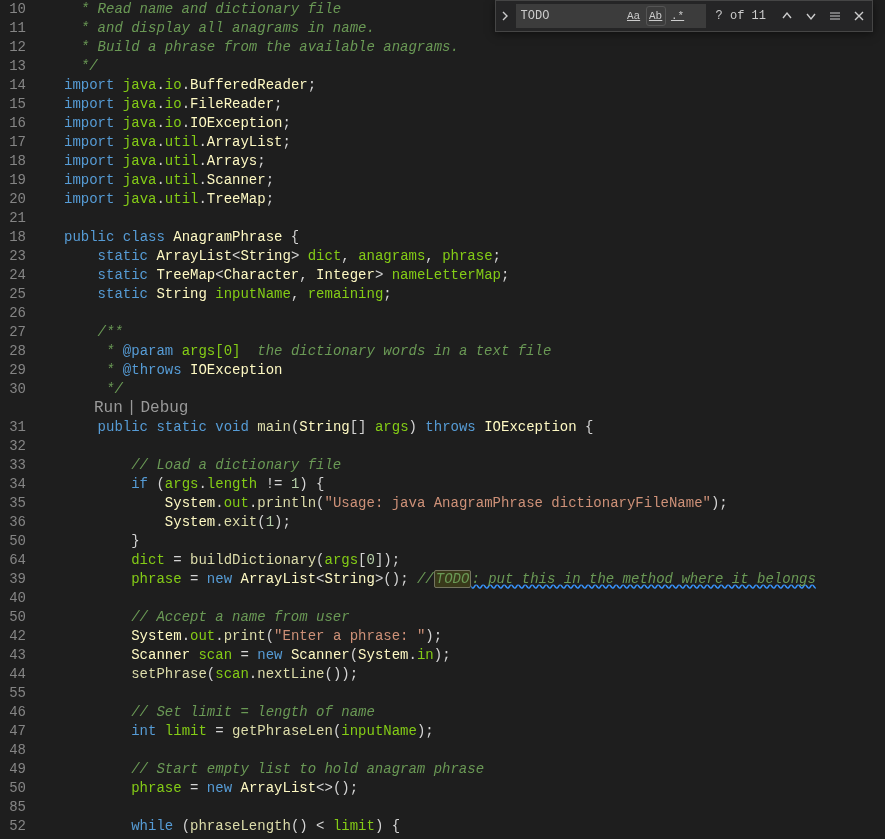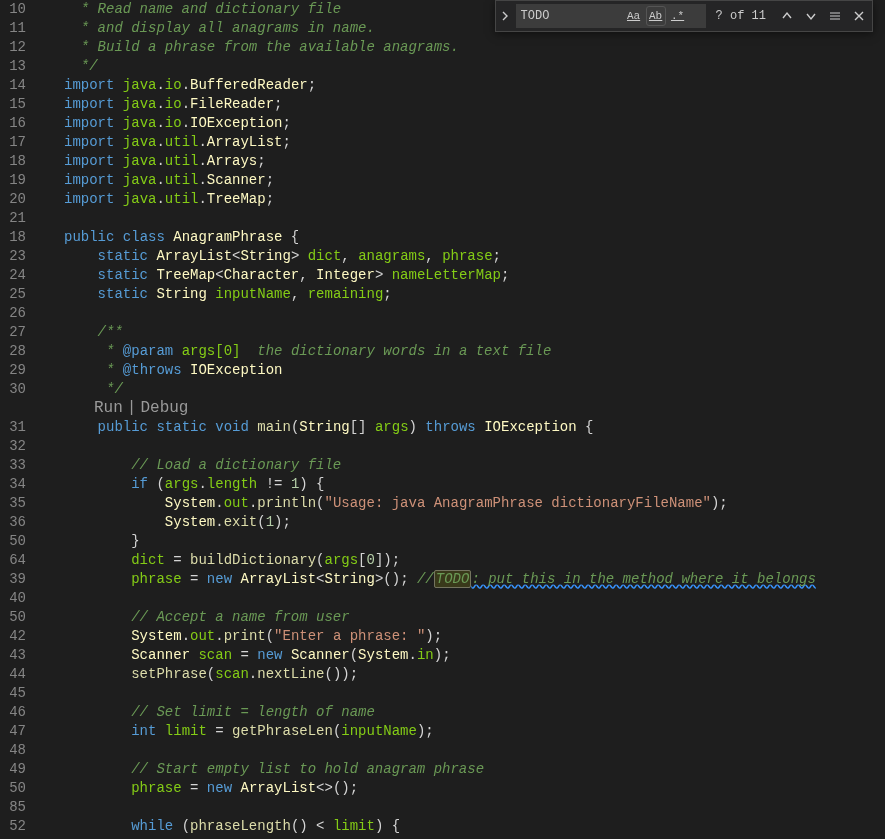--- a/index.html
+++ b/index.html
@@ -190,21 +190,21 @@
       <div class="ln">35</div>
       <div class="ln">36</div>
       <div class="ln">50</div>
       <div class="ln">64</div>
       <div class="ln">39</div>
       <div class="ln">40</div>
       <div class="ln">50</div>
       <div class="ln">42</div>
       <div class="ln">43</div>
       <div class="ln">44</div>
-      <div class="ln">45</div>
+      <div class="ln">55</div>
       <div class="ln">46</div>
       <div class="ln">47</div>
       <div class="ln">48</div>
       <div class="ln">49</div>
       <div class="ln">50</div>
       <div class="ln">85</div>
       <div class="ln">52</div>
     </div>
   <div class="code" id="code"><div class="line"><span style="white-space: pre;"><span class="cm">  * Read name and dictionary file</span></span></div><div class="line"><span style="white-space: pre;"><span class="cm">  * and display all anagrams in name.</span></span></div><div class="line"><span style="white-space: pre;"><span class="cm">  * Build a phrase from the available anagrams.</span></span></div><div class="line"><span style="white-space: pre;"><span class="cm">  */</span></span></div><div class="line"><span style="white-space: pre;"><span class="kw">import</span><span class="pn"> </span><span class="id">java</span><span class="pn">.</span><span class="id">io</span><span class="pn">.</span><span class="cls">BufferedReader</span><span class="pn">;</span></span></div><div class="line"><span style="white-space: pre;"><span class="kw">import</span><span class="pn"> </span><span class="id">java</span><span class="pn">.</span><span class="id">io</span><span class="pn">.</span><span class="cls">FileReader</span><span class="pn">;</span></span></div><div class="line"><span style="white-space: pre;"><span class="kw">import</span><span class="pn"> </span><span class="id">java</span><span class="pn">.</span><span class="id">io</span><span class="pn">.</span><span class="cls">IOException</span><span class="pn">;</span></span></div><div class="line"><span style="white-space: pre;"><span class="kw">import</span><span class="pn"> </span><span class="id">java</span><span class="pn">.</span><span class="id">util</span><span class="pn">.</span><span class="cls">ArrayList</span><span class="pn">;</span></span></div><div class="line"><span style="white-space: pre;"><span class="kw">import</span><span class="pn"> </span><span class="id">java</span><span class="pn">.</span><span class="id">util</span><span class="pn">.</span><span class="cls">Arrays</span><span class="pn">;</span></span></div><div class="line"><span style="white-space: pre;"><span class="kw">import</span><span class="pn"> </span><span class="id">java</span><span class="pn">.</span><span class="id">util</span><span class="pn">.</span><span class="cls">Scanner</span><span class="pn">;</span></span></div><div class="line"><span style="white-space: pre;"><span class="kw">import</span><span class="pn"> </span><span class="id">java</span><span class="pn">.</span><span class="id">util</span><span class="pn">.</span><span class="cls">TreeMap</span><span class="pn">;</span></span></div><div class="line"><span style="white-space: pre;"></span></div><div class="line"><span style="white-space: pre;"><span class="kw">public</span><span class="pn"> </span><span class="kw">class</span><span class="pn"> </span><span class="cls">AnagramPhrase</span><span class="pn"> {</span></span></div><div class="line"><span style="white-space: pre;"><span class="pn">    </span><span class="kw">static</span><span class="pn"> </span><span class="cls">ArrayList</span><span class="pn">&lt;</span><span class="cls">String</span><span class="pn">&gt; </span><span class="id">dict</span><span class="pn">, </span><span class="id">anagrams</span><span class="pn">, </span><span class="id">phrase</span><span class="pn">;</span></span></div><div class="line"><span style="white-space: pre;"><span class="pn">    </span><span class="kw">static</span><span class="pn"> </span><span class="cls">TreeMap</span><span class="pn">&lt;</span><span class="cls">Character</span><span class="pn">, </span><span class="cls">Integer</span><span class="pn">&gt; </span><span class="id">nameLetterMap</span><span class="pn">;</span></span></div><div class="line"><span style="white-space: pre;"><span class="pn">    </span><span class="kw">static</span><span class="pn"> </span><span class="cls">String</span><span class="pn"> </span><span class="id">inputName</span><span class="pn">, </span><span class="id">remaining</span><span class="pn">;</span></span></div><div class="line"><span style="white-space: pre;"></span></div><div class="line"><span style="white-space: pre;"><span class="pn">    </span><span class="cm">/**</span></span></div><div class="line"><span style="white-space: pre;"><span class="pn">    </span><span class="cm"> * </span><span class="ann">@param</span><span class="cm"> </span><span class="id">args[0]</span><span class="cm">  the dictionary words in a text file</span></span></div><div class="line"><span style="white-space: pre;"><span class="pn">    </span><span class="cm"> * </span><span class="ann">@throws</span><span class="cm"> </span><span class="cls">IOException</span></span></div><div class="line"><span style="white-space: pre;"><span class="pn">    </span><span class="cm"> */</span></span></div><div class="codelens"><a>Run</a><span class="sep">|</span><a>Debug</a></div><div class="line"><span style="white-space: pre;"><span class="pn">    </span><span class="kw">public</span><span class="pn"> </span><span class="kw">static</span><span class="pn"> </span><span class="kw">void</span><span class="pn"> </span><span class="fn">main</span><span class="pn">(</span><span class="cls">String</span><span class="pn">[] </span><span class="id">args</span><span class="pn">) </span><span class="kw">throws</span><span class="pn"> </span><span class="cls">IOException</span><span class="pn"> {</span></span></div><div class="line"><span style="white-space: pre;"></span></div><div class="line"><span style="white-space: pre;"><span class="pn">        </span><span class="cm">// Load a dictionary file</span></span></div><div class="line"><span style="white-space: pre;"><span class="pn">        </span><span class="kw">if</span><span class="pn"> (</span><span class="id">args</span><span class="pn">.</span><span class="id">length</span><span class="pn"> </span><span class="op">!=</span><span class="pn"> </span><span class="num">1</span><span class="pn">) {</span></span></div><div class="line"><span style="white-space: pre;"><span class="pn">            </span><span class="cls">System</span><span class="pn">.</span><span class="id">out</span><span class="pn">.</span><span class="fn">println</span><span class="pn">(</span><span class="str">"Usage: java AnagramPhrase dictionaryFileName"</span><span class="pn">);</span></span></div><div class="line"><span style="white-space: pre;"><span class="pn">            </span><span class="cls">System</span><span class="pn">.</span><span class="fn">exit</span><span class="pn">(</span><span class="num">1</span><span class="pn">);</span></span></div><div class="line"><span style="white-space: pre;"><span class="pn">        }</span></span></div><div class="line"><span style="white-space: pre;"><span class="pn">        </span><span class="id">dict</span><span class="pn"> = </span><span class="fn">buildDictionary</span><span class="pn">(</span><span class="id">args</span><span class="pn">[</span><span class="num">0</span><span class="pn">]);</span></span></div><div class="line"><span style="white-space: pre;"><span class="pn">        </span><span class="id">phrase</span><span class="pn"> = </span><span class="kw">new</span><span class="pn"> </span><span class="cls">ArrayList</span><span class="pn">&lt;</span><span class="cls">String</span><span class="pn">&gt;(); </span><span class="cm">//</span><span class="cm highlight">TODO</span><span class="cm squiggle">: put this in the method where it belongs</span></span></div><div class="line"><span style="white-space: pre;"></span></div><div class="line"><span style="white-space: pre;"><span class="pn">        </span><span class="cm">// Accept a name from user</span></span></div><div class="line"><span style="white-space: pre;"><span class="pn">        </span><span class="cls">System</span><span class="pn">.</span><span class="id">out</span><span class="pn">.</span><span class="fn">print</span><span class="pn">(</span><span class="str">"Enter a phrase: "</span><span class="pn">);</span></span></div><div class="line"><span style="white-space: pre;"><span class="pn">        </span><span class="cls">Scanner</span><span class="pn"> </span><span class="id">scan</span><span class="pn"> = </span><span class="kw">new</span><span class="pn"> </span><span class="cls">Scanner</span><span class="pn">(</span><span class="cls">System</span><span class="pn">.</span><span class="id">in</span><span class="pn">);</span></span></div><div class="line"><span style="white-space: pre;"><span class="pn">        </span><span class="fn">setPhrase</span><span class="pn">(</span><span class="id">scan</span><span class="pn">.</span><span class="fn">nextLine</span><span class="pn">());</span></span></div><div class="line"><span style="white-space: pre;"></span></div><div class="line"><span style="white-space: pre;"><span class="pn">        </span><span class="cm">// Set limit = length of name</span></span></div><div class="line"><span style="white-space: pre;"><span class="pn">        </span><span class="kw">int</span><span class="pn"> </span><span class="id">limit</span><span class="pn"> = </span><span class="fn">getPhraseLen</span><span class="pn">(</span><span class="id">inputName</span><span class="pn">);</span></span></div><div class="line"><span style="white-space: pre;"></span></div><div class="line"><span style="white-space: pre;"><span class="pn">        </span><span class="cm">// Start empty list to hold anagram phrase</span></span></div><div class="line"><span style="white-space: pre;"><span class="pn">        </span><span class="id">phrase</span><span class="pn"> = </span><span class="kw">new</span><span class="pn"> </span><span class="cls">ArrayList</span><span class="pn">&lt;&gt;();</span></span></div><div class="line"><span style="white-space: pre;"></span></div><div class="line"><span style="white-space: pre;"><span class="pn">        </span><span class="kw">while</span><span class="pn"> (</span><span class="fn">phraseLength</span><span class="pn">() </span><span class="op">&lt;</span><span class="pn"> </span><span class="id">limit</span><span class="pn">) {</span></span></div></div>
 </div>

